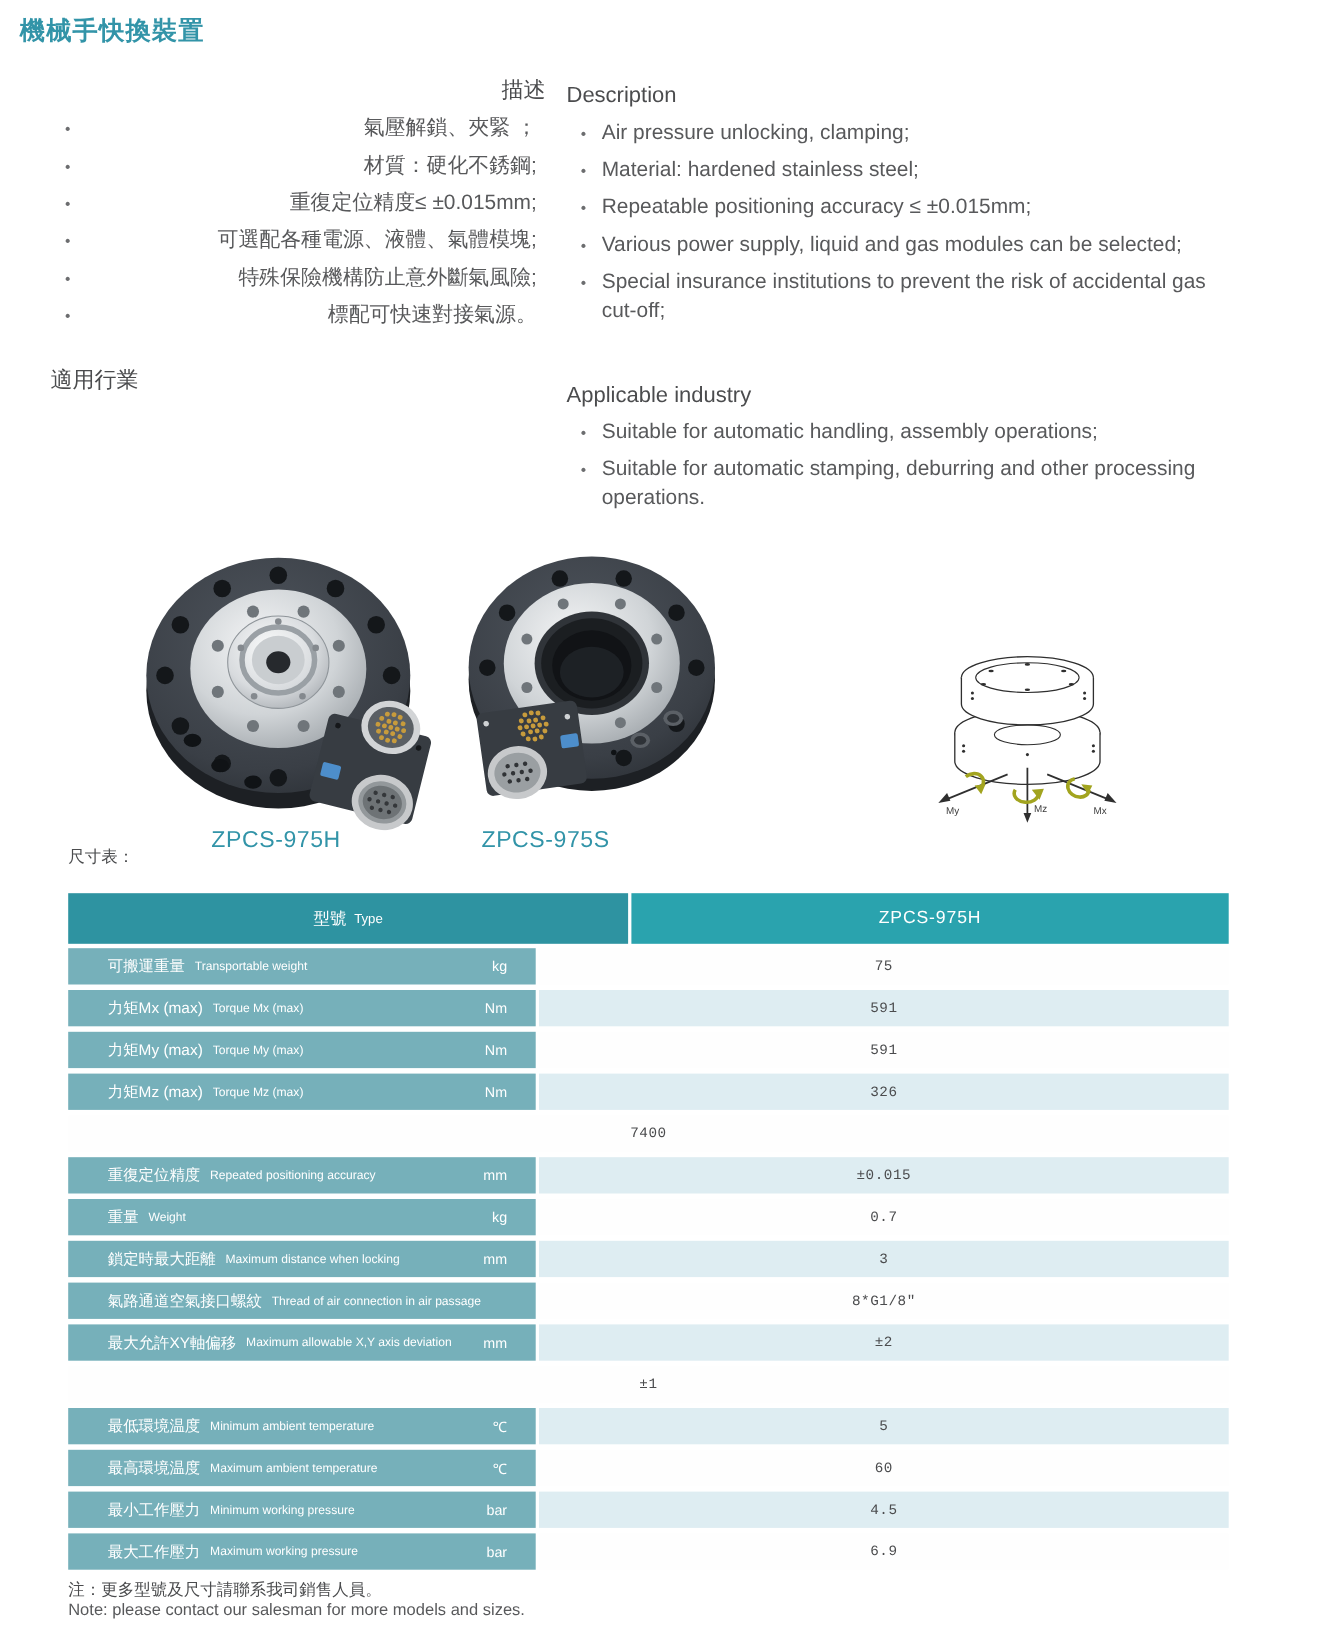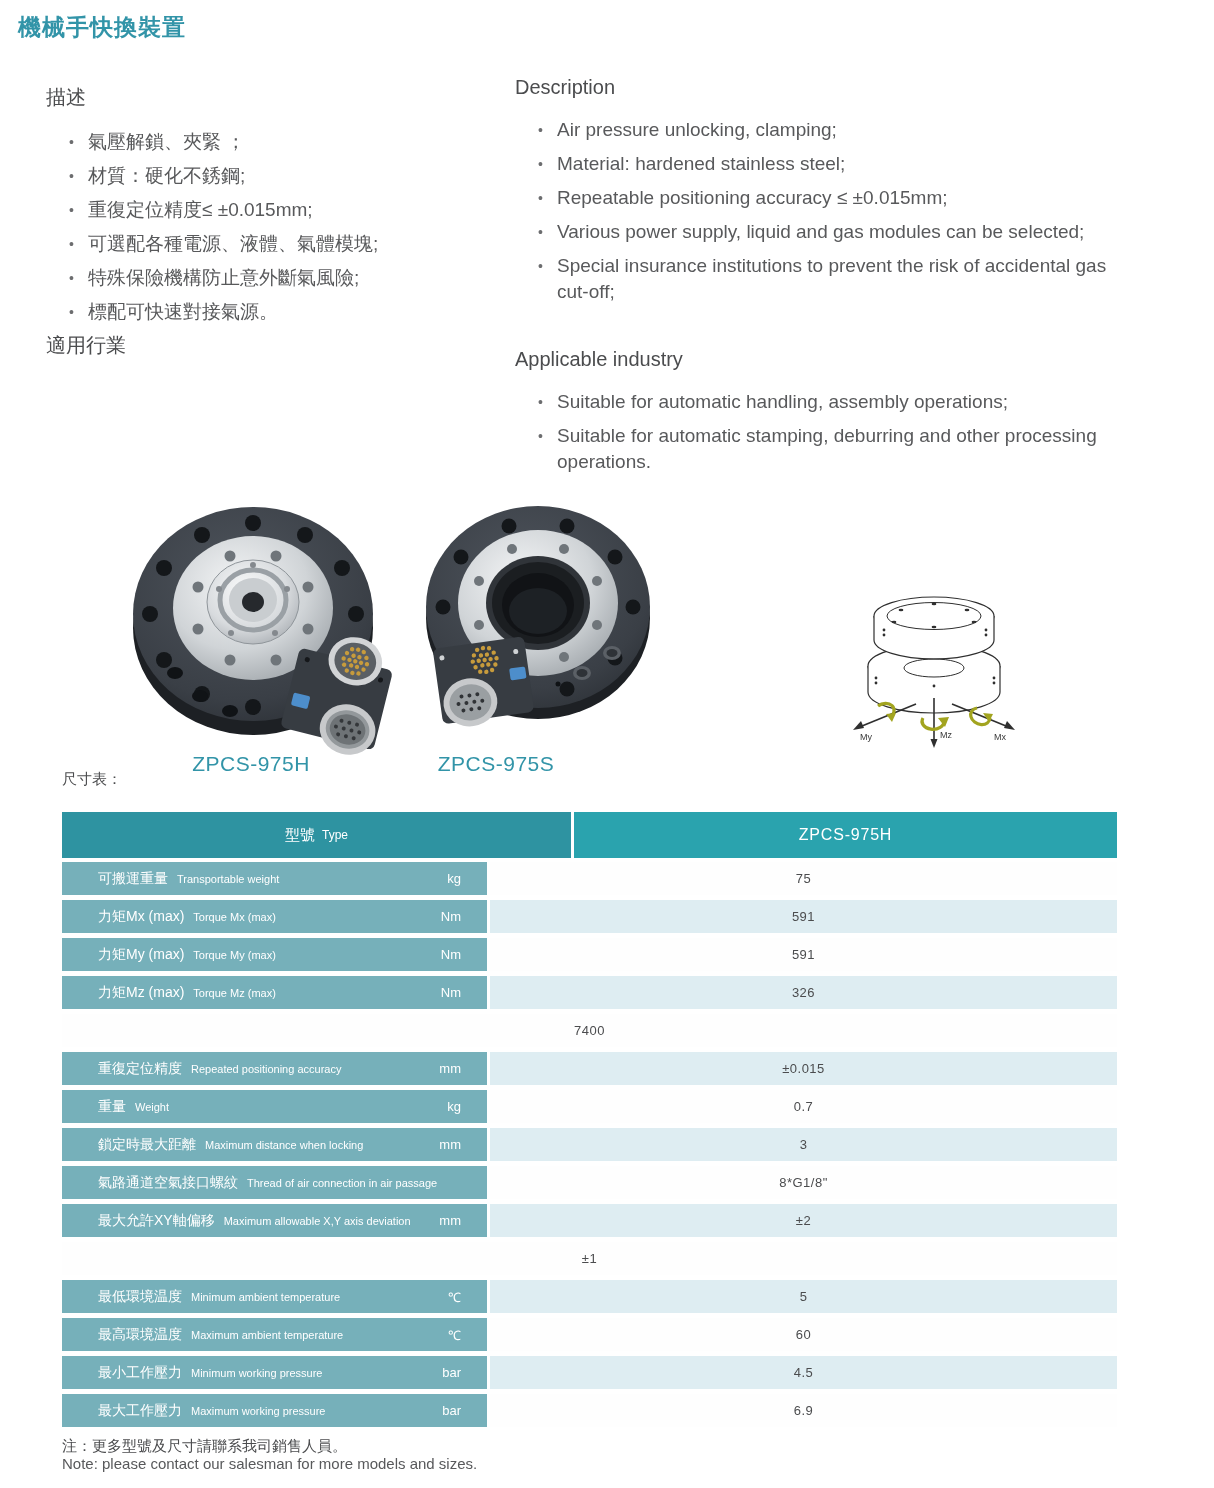--- a/index.html
+++ b/index.html
@@ -6,26 +6,26 @@
   .page {
     position:relative; width:1214px; height:1488px; background:#ffffff;
     font-family:"Liberation Sans", sans-serif; color:#58595B; overflow:hidden;
   }
   .doc-title {
     position:absolute; left:18px; top:12px;
     font-size:23px; font-weight:bold; color:#3294A8; letter-spacing:1px;
   }
   
   .block { position:absolute; }
-  .desc-cn { left:46px; top:84px;  width:450px; }
+  .desc-cn { left:46px; top:68px;  width:450px;text-align:right; }
   .desc-en { left:515px; top:76px; width:612px; }
   .ind-cn  { left:46px; top:332px; width:450px; }
   .ind-en  { left:515px; top:348px; width:660px; }
   .sec-heading { font-size:20px; font-weight:normal; color:#4B4C4E; margin:0 0 9px 0; }
-  ul.bullets { list-style:none; margin:18px; padding:0; }
+  ul.bullets { list-style:none; margin:8px; padding:0; }
   .bullets li {
     position:relative; padding-left:24px; font-size:19px; line-height:26px;
     margin-bottom:8px; color:#58595B;
   }
   .bullets li::before { content:"•"; position:absolute; left:5px; font-size:14px; color:#6C6D6F; }
   
   .photo1  { position:absolute; left:103px; top:497px; }
   .photo2  { position:absolute; left:416px; top:504px; }
   .drawing { position:absolute; left:846px; top:580px; }
   .caption { position:absolute; top:752px; font-size:21px; color:#3294A8; text-align:center; letter-spacing:0.5px; }
@@ -49,21 +49,21 @@
   .t-label {
     width:425px; margin-right:3px; background:#76B0BA; color:#ffffff;
     display:flex; align-items:center; padding-left:36px; box-sizing:border-box;
     position:relative; white-space:nowrap;
   }
   .t-label .lcn { font-size:14px; }
   .t-label .len { font-size:11px; margin-left:9px; }
   .t-label .lunit { position:absolute; right:26px; font-size:13px; }
   .t-val {
     flex:1; background:#FEFEFE; color:#4B4C4E; font-size:13px; letter-spacing:0.5px;
-    display:flex; align-items:center; justify-content:center;
+    display:flex; align-items:center; justify-content:center;font-family:Liberation Mono, monospace;
   }
   .t-body .t-row:nth-child(even) .t-val { background:#DEEDF2; }
   
   .notes { position:absolute; left:62px; top:1437px; }
   .note-cn { font-size:15px; color:#4B4C4E; line-height:18px; }
   .note-en { font-size:15px; color:#58595B; line-height:18px; }
 </style>
 </head>
 <body>
 

